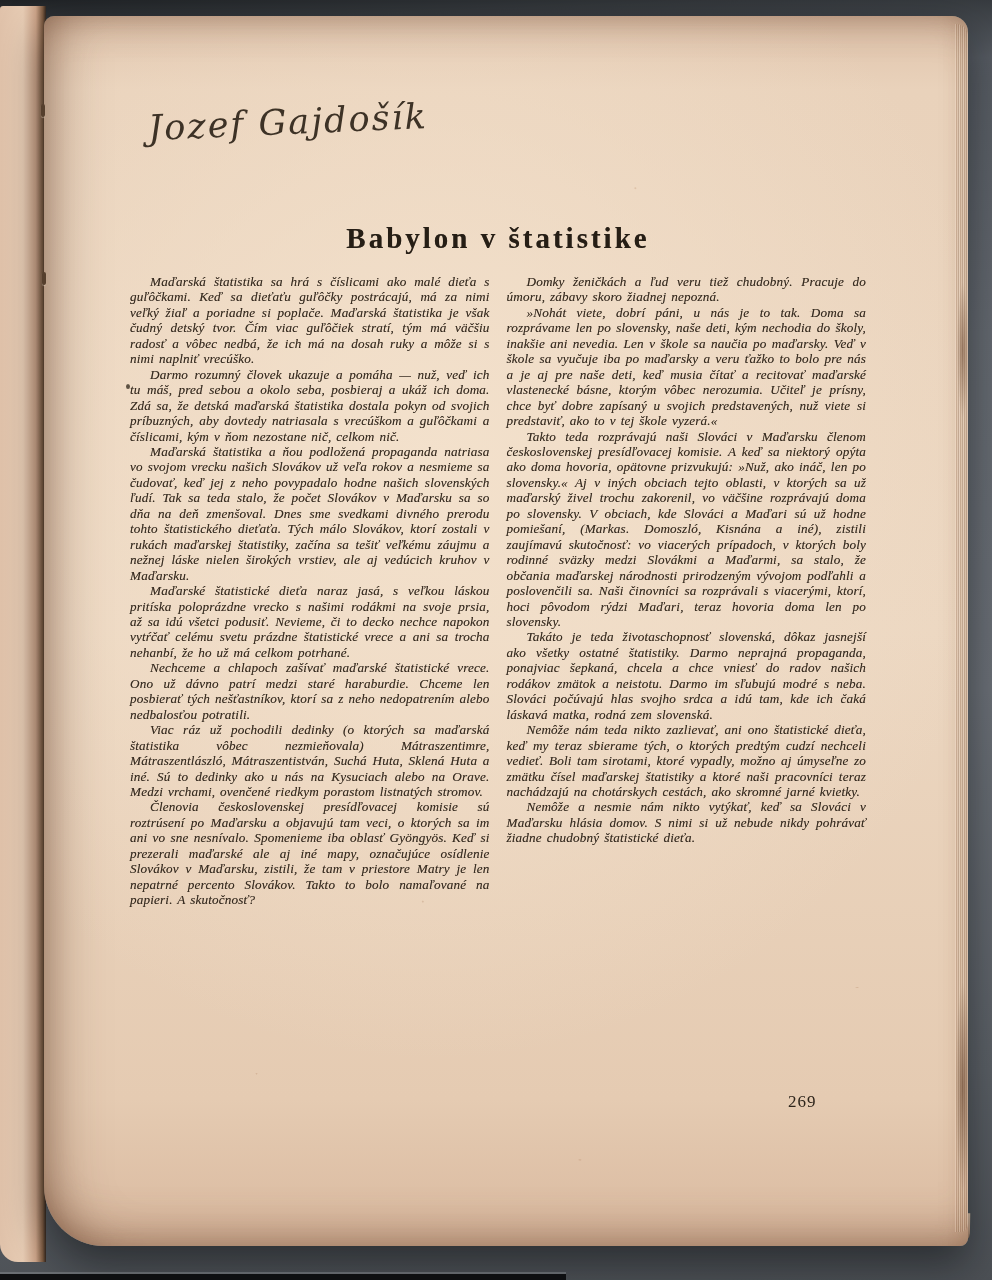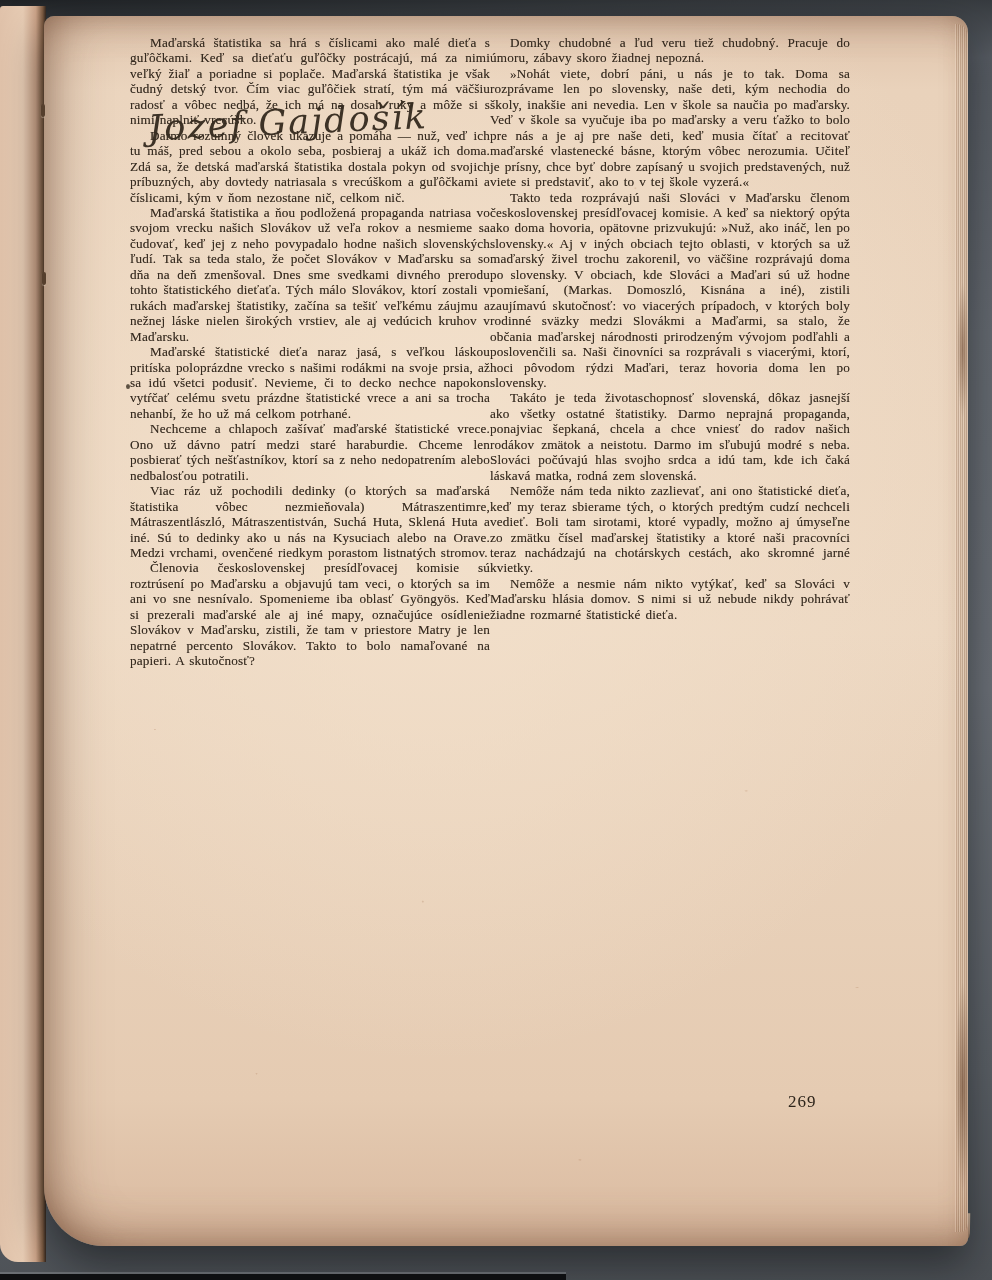--- a/index.html
+++ b/index.html
@@ -86,21 +86,21 @@
     position:absolute;left:104px;top:86px;
     font-family:"DejaVu Serif","Liberation Serif",serif;font-style:italic;
     font-size:35px;letter-spacing:2px;color:#3d3226;
     transform:rotate(-2.5deg);white-space:nowrap;
   }
   .title{
     margin:206px 0 0 0;text-align:center;
     font-size:29px;font-weight:bold;letter-spacing:3px;color:#261e15;
     text-shadow:0 0 .5px rgba(38,30,21,.55);
   }
-  .columns{display:flex;margin-top:19px;}
+  .columns{display:flex;gap:17px;margin-top:19px;font-style:italic;}
   .col{
     width:360px;text-align:justify;
     font-size:13.2px;line-height:15.45px;letter-spacing:.15px;word-spacing:1.5px;
     text-shadow:0 0 .4px rgba(54,43,32,.45);
   }
   .col p{margin:0;text-indent:20px;}
   .page-number{
     position:absolute;left:744px;top:1076px;
     font-family:"Liberation Serif","DejaVu Serif",serif;
     font-size:17px;font-weight:normal;color:#2d241a;letter-spacing:1px;
@@ -118,37 +118,38 @@
   <div class="left-page"></div>
   <div class="under-pages"></div>
 
   <div class="page">
     <div class="specks"></div>
     <div class="edge-band"></div>
 
     <div class="signature">Jozef Gajdošík</div>
 
     <div class="content">
+      <h1 class="title">Babylon v štatistike</h1>
       <div class="columns">
         <div class="col">
             <p>Maďarská štatistika sa hrá s číslicami ako malé dieťa s guľôčkami. Keď sa dieťaťu guľôčky postrácajú, má za nimi veľký žiaľ a poriadne si poplače. Maďarská štatistika je však čudný detský tvor. Čím viac guľôčiek stratí, tým má väčšiu radosť a vôbec nedbá, že ich má na dosah ruky a môže si s nimi naplniť vrecúško.</p>
             <p>Darmo rozumný človek ukazuje a pomáha — nuž, veď ich tu máš, pred sebou a okolo seba, posbieraj a ukáž ich doma. Zdá sa, že detská maďarská štatistika dostala pokyn od svojich príbuzných, aby dovtedy natriasala s vrecúškom a guľôčkami a číslicami, kým v ňom nezostane nič, celkom nič.</p>
             <p>Maďarská štatistika a ňou podložená propaganda natriasa vo svojom vrecku našich Slovákov už veľa rokov a nesmieme sa čudovať, keď jej z neho povypadalo hodne našich slovenských ľudí. Tak sa teda stalo, že počet Slovákov v Maďarsku sa so dňa na deň zmenšoval. Dnes sme svedkami divného prerodu tohto štatistického dieťaťa. Tých málo Slovákov, ktorí zostali v rukách maďarskej štatistiky, začína sa tešiť veľkému záujmu a nežnej láske nielen širokých vrstiev, ale aj vedúcich kruhov v Maďarsku.</p>
             <p>Maďarské štatistické dieťa naraz jasá, s veľkou láskou pritíska poloprázdne vrecko s našimi rodákmi na svoje prsia, až sa idú všetci podusiť. Nevieme, či to decko nechce napokon vytŕčať celému svetu prázdne štatistické vrece a ani sa trocha nehanbí, že ho už má celkom potrhané.</p>
             <p>Nechceme a chlapoch zašívať maďarské štatistické vrece. Ono už dávno patrí medzi staré haraburdie. Chceme len posbierať tých nešťastníkov, ktorí sa z neho nedopatrením alebo nedbalosťou potratili.</p>
             <p>Viac ráz už pochodili dedinky (o ktorých sa maďarská štatistika vôbec nezmieňovala) Mátraszentimre, Mátraszentlászló, Mátraszentistván, Suchá Huta, Sklená Huta a iné. Sú to dedinky ako u nás na Kysuciach alebo na Orave. Medzi vrchami, ovenčené riedkym porastom listnatých stromov.</p>
             <p>Členovia československej presídľovacej komisie sú roztrúsení po Maďarsku a objavujú tam veci, o ktorých sa im ani vo sne nesnívalo. Spomenieme iba oblasť Gyöngyös. Keď si prezerali maďarské ale aj iné mapy, označujúce osídlenie Slovákov v Maďarsku, zistili, že tam v priestore Matry je len nepatrné percento Slovákov. Takto to bolo namaľované na papieri. A skutočnosť?</p>
           </div>
         <div class="col">
-            <p>Domky chudobné a ľud veru tiež chudobný. Pracuje do úmoru, zábavy skoro žiadnej nepozná.</p>
+            <p>Domky ženičkách a ľud veru tiež chudobný. Pracuje do úmoru, zábavy skoro žiadnej nepozná.</p>
             <p>»Nohát viete, dobrí páni, u nás je to tak. Doma sa rozprávame len po slovensky, naše deti, kým nechodia do školy, inakšie ani nevedia. Len v škole sa naučia po maďarsky. Veď v škole sa vyučuje iba po maďarsky a veru ťažko to bolo pre nás a je aj pre naše deti, keď musia čítať a recitovať maďarské vlastenecké básne, ktorým vôbec nerozumia. Učiteľ je prísny, chce byť dobre zapísaný u svojich predstavených, nuž viete si predstaviť, ako to v tej škole vyzerá.«</p>
             <p>Takto teda rozprávajú naši Slováci v Maďarsku členom československej presídľovacej komisie. A keď sa niektorý opýta ako doma hovoria, opätovne prizvukujú: »Nuž, ako ináč, len po slovensky.« Aj v iných obciach tejto oblasti, v ktorých sa už maďarský živel trochu zakorenil, vo väčšine rozprávajú doma po slovensky. V obciach, kde Slováci a Maďari sú už hodne pomiešaní, (Markas. Domoszló, Kisnána a iné), zistili zaujímavú skutočnosť: vo viacerých prípadoch, v ktorých boly rodinné sväzky medzi Slovákmi a Maďarmi, sa stalo, že občania maďarskej národnosti prirodzeným vývojom podľahli a poslovenčili sa. Naši činovníci sa rozprávali s viacerými, ktorí, hoci pôvodom rýdzi Maďari, teraz hovoria doma len po slovensky.</p>
             <p>Takáto je teda životaschopnosť slovenská, dôkaz jasnejší ako všetky ostatné štatistiky. Darmo neprajná propaganda, ponajviac šepkaná, chcela a chce vniesť do radov našich rodákov zmätok a neistotu. Darmo im sľubujú modré s neba. Slováci počúvajú hlas svojho srdca a idú tam, kde ich čaká láskavá matka, rodná zem slovenská.</p>
             <p>Nemôže nám teda nikto zazlievať, ani ono štatistické dieťa, keď my teraz sbierame tých, o ktorých predtým cudzí nechceli vedieť. Boli tam sirotami, ktoré vypadly, možno aj úmyseľne zo zmätku čísel maďarskej štatistiky a ktoré naši pracovníci teraz nachádzajú na chotárskych cestách, ako skromné jarné kvietky.</p>
-            <p>Nemôže a nesmie nám nikto vytýkať, keď sa Slováci v Maďarsku hlásia domov. S nimi si už nebude nikdy pohrávať žiadne rozmarné štatistické dieťa.</p>
+            <p>Nemôže a nesmie nám nikto vytýkať, keď sa Slováci v Maďarsku hlásia domov. S nimi si už nebude nikdy pohrávať žiadne chudobný štatistické dieťa.</p>
           </div>
       </div>
     </div>
 
     <div class="page-number">269</div>
   </div>
 
   <div class="stitch" style="left:41px;top:104px;"></div>
   <div class="stitch" style="left:42px;top:272px;"></div>
   <div class="ink-dot" style="left:126px;top:384px;"></div>

